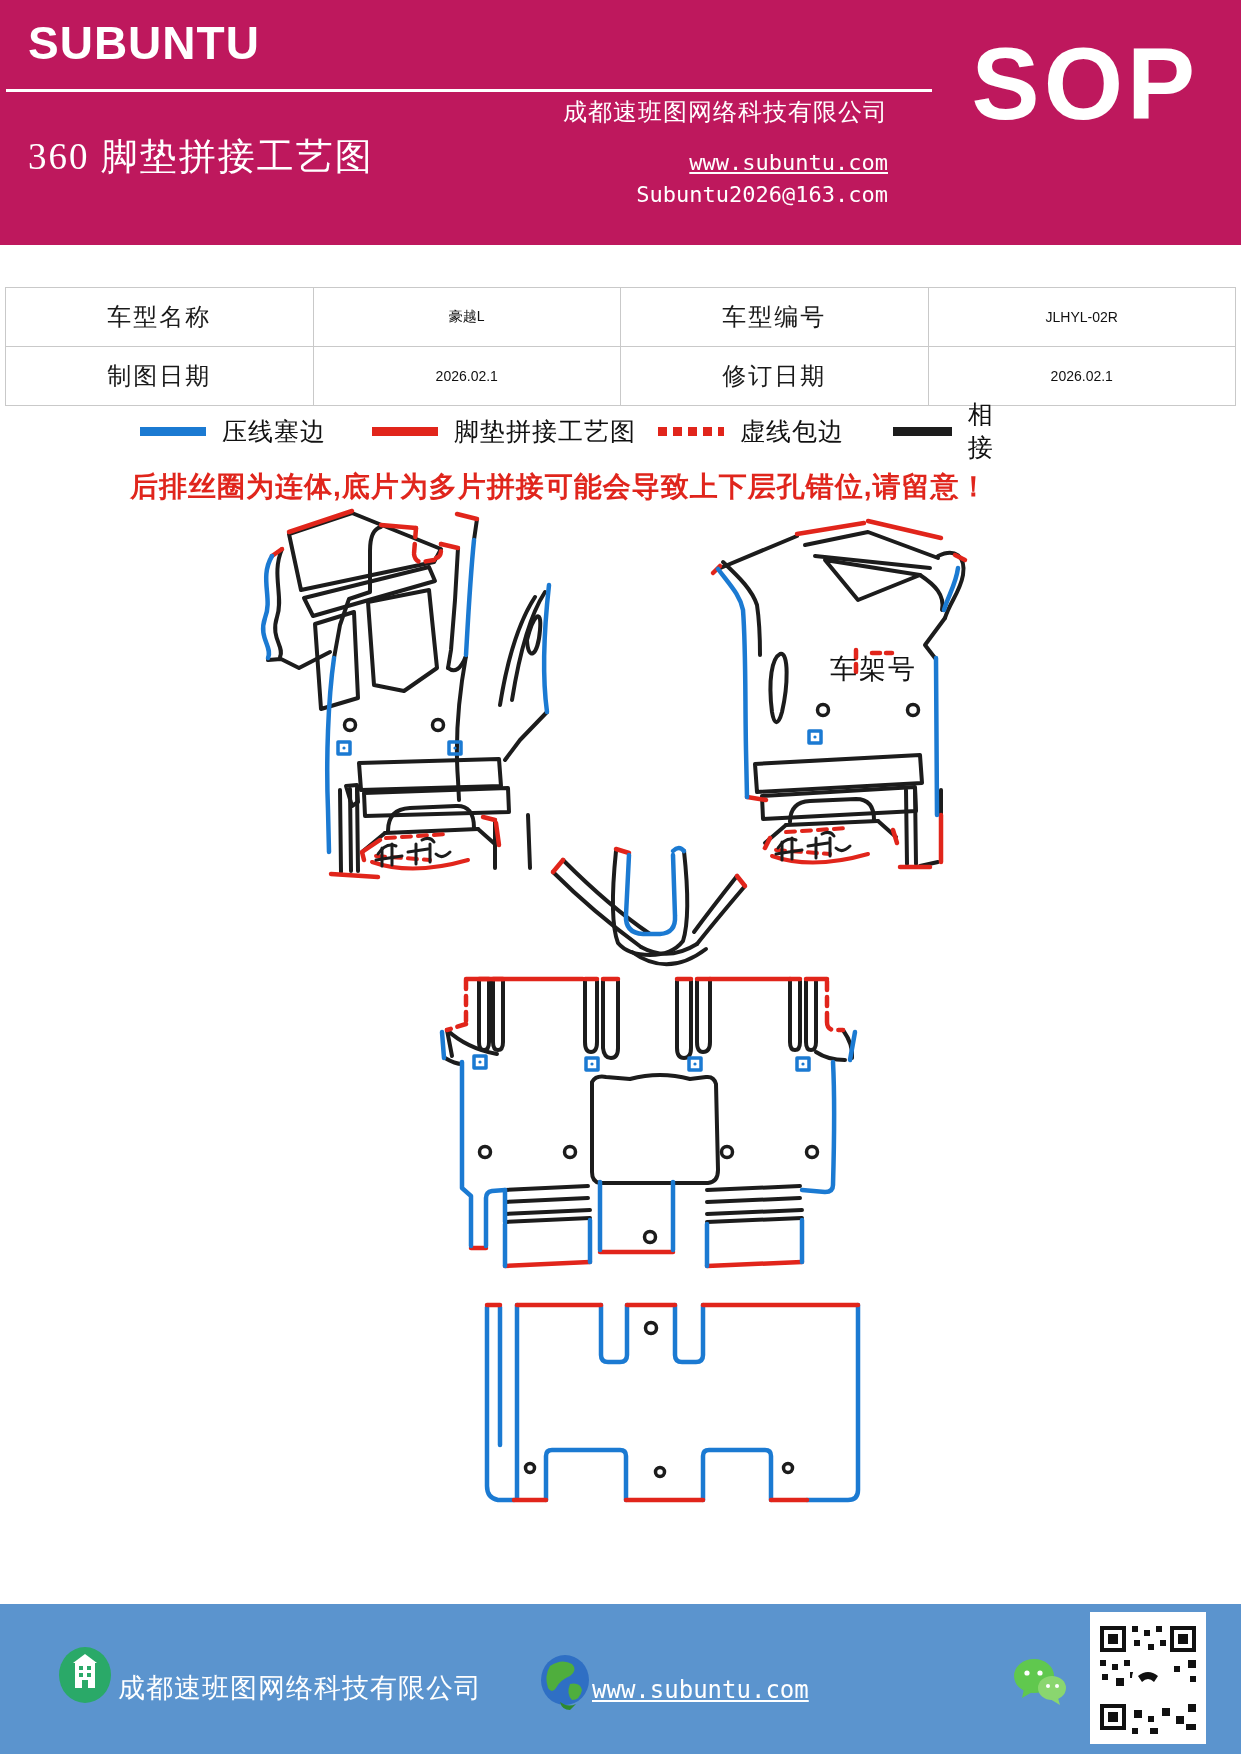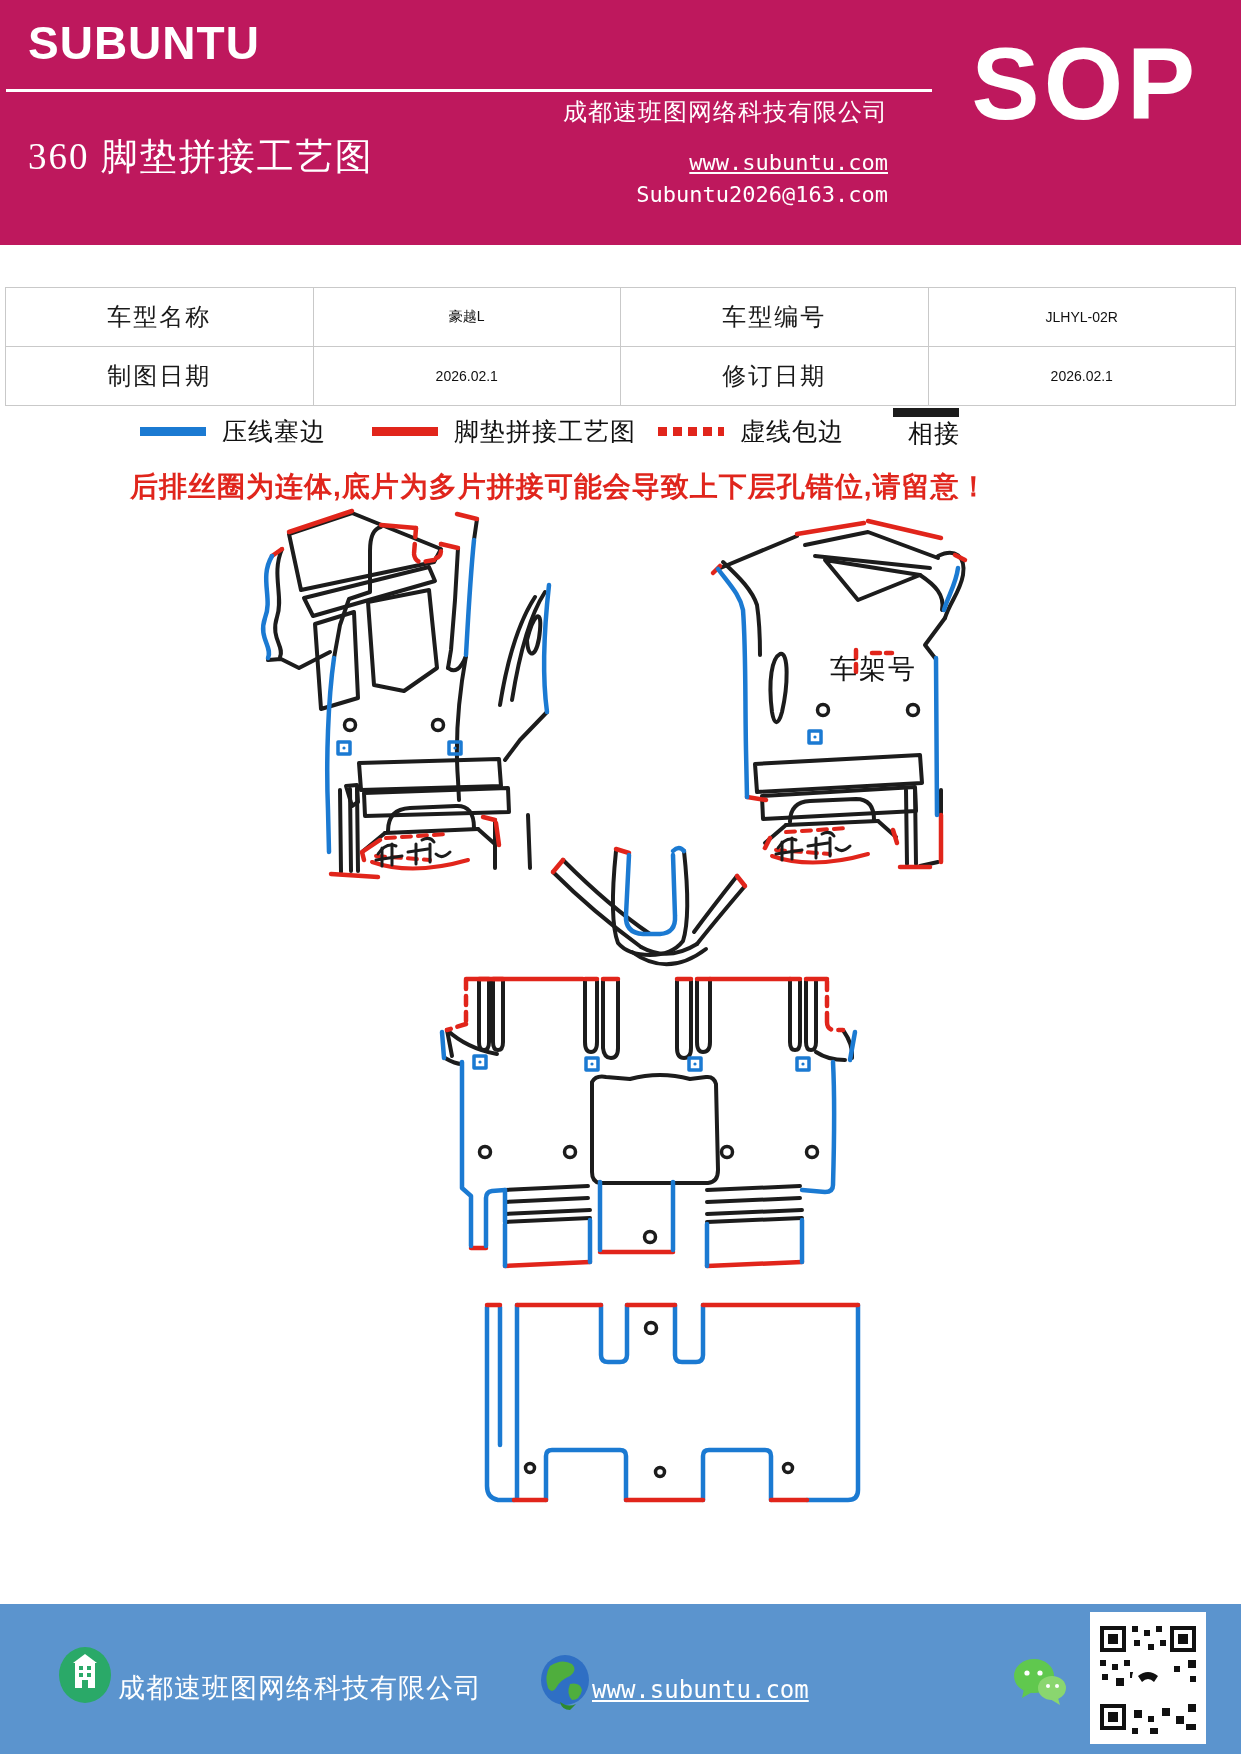--- a/index.html
+++ b/index.html
@@ -28,21 +28,21 @@
   .cell-value{font-family:"Liberation Sans","DejaVu Sans",sans-serif;font-size:14px;color:#111;}
   
   .legend{position:absolute;left:0;top:408px;width:1014px;height:46px;}
   .legend-item{position:absolute;top:0;height:46px;display:flex;align-items:center;}
   .swatch{width:66px;height:9px;margin-right:16px;}
   .sw-blue{background:#1b7ad2;}
   .sw-red{background:#e1251b;}
   .sw-dotted{background:repeating-linear-gradient(90deg,#e1251b 0 9px,transparent 9px 15px);}
   .sw-black{background:#1c1c1c;}
   .legend-label{font-size:25px;color:#111;letter-spacing:1px;}
-  .li-0{left:140px;} .li-1{left:372px;} .li-2{left:658px;} .li-3{left:893px;flex-direction:column;}
+  .li-0{left:140px;} .li-1{left:372px;} .li-2{left:658px;} .li-3{left:893px;}
   
   .warning{position:absolute;left:130px;top:468px;width:1000px;color:#e0251c;
            font-family:"Liberation Sans","DejaVu Sans",sans-serif;font-weight:700;font-size:28px;letter-spacing:1px;}
   
   .diagram{position:absolute;left:0;top:460px;width:988px;height:1060px;}
   .diagram svg{display:block;}
   .vin{font-size:27px;fill:#111;font-family:"Liberation Serif","DejaVu Serif",serif;letter-spacing:2px;}
   
   .footer{position:absolute;left:0;top:1604px;width:1241px;height:150px;background:#5b94ce;}
   .ft-company{position:absolute;left:118px;top:66px;color:#fff;font-size:27px;letter-spacing:1px;}

